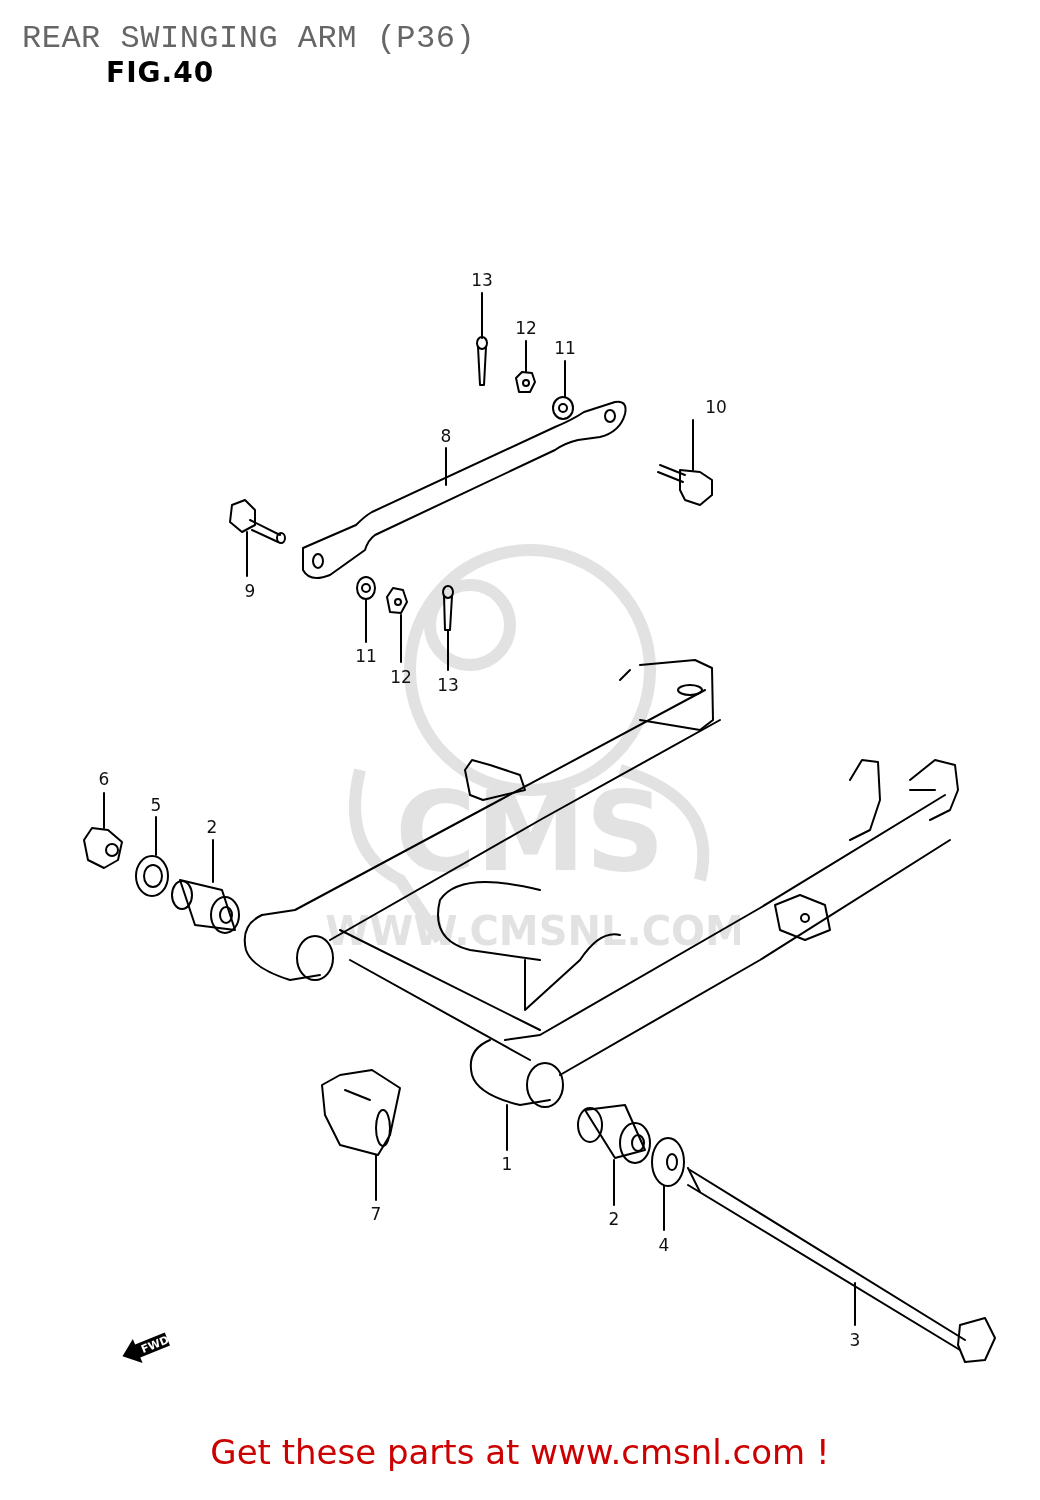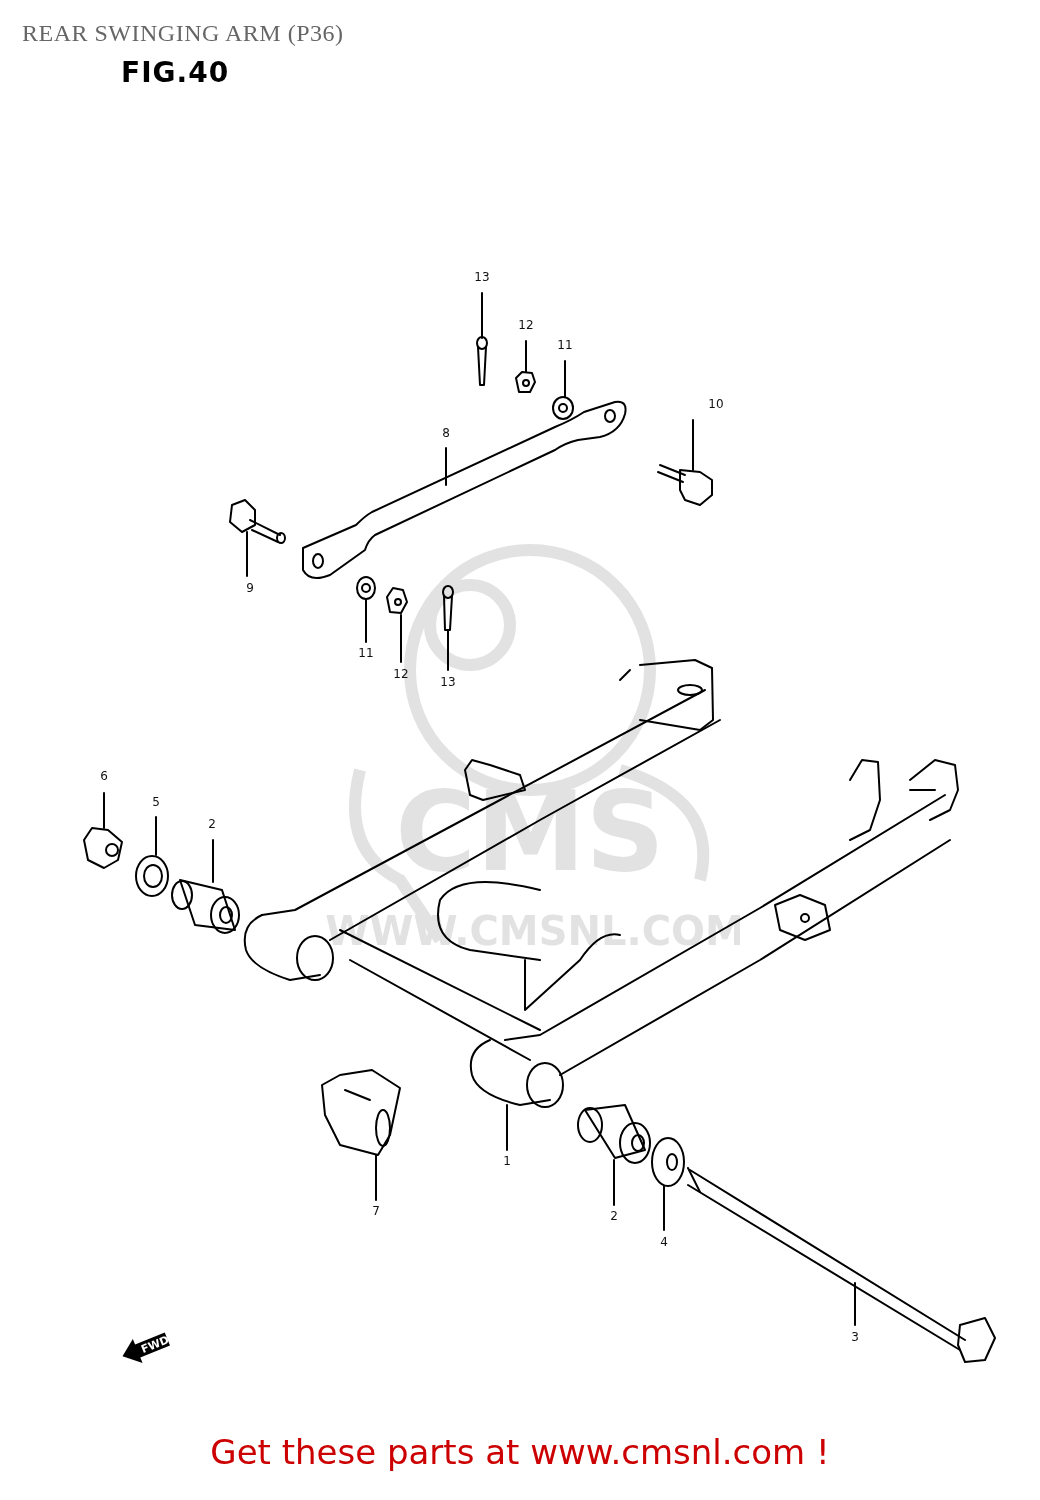--- a/index.html
+++ b/index.html
@@ -1,20 +1,20 @@
 <!DOCTYPE html>
 <html><head>
 <meta charset="utf-8">
 <style>
   html, body { margin: 0; padding: 0; background: #ffffff; }
   body { width: 1040px; height: 1500px; position: relative; overflow: hidden; font-family: "DejaVu Sans", sans-serif; }
-  .page-title { position: absolute; left: 22px; top: 20px; font-size: 24px; color: #666666; letter-spacing: 0.5px; font-family: Liberation Serif, serif; }
-  .fig-label { position: absolute; left: 121px; top: 56px; font-size: 28px; font-weight: bold; color: #000; font-family: "DejaVu Sans", sans-serif; letter-spacing: 1px; }
+  .page-title { position: absolute; left: 22px; top: 20px; font-size: 32px; color: #666666; letter-spacing: 0.5px; font-family: Liberation Mono, monospace; }
+  .fig-label { position: absolute; left: 106px; top: 56px; font-size: 28px; font-weight: bold; color: #000; font-family: "DejaVu Sans", sans-serif; letter-spacing: 1px; }
   .diagram { position: absolute; left: 0; top: 0; width: 1040px; height: 1500px; }
-  .callout { position: absolute; font-size: 12px; color: #111; font-family: "DejaVu Sans", sans-serif; transform: translateX(-50%); }
+  .callout { position: absolute; font-size: 17px; color: #111; font-family: "DejaVu Sans", sans-serif; transform: translateX(-50%); }
   .footer-link { position: absolute; left: 0; width: 1040px; top: 1432px; text-align: center; font-size: 34px; color: #cc0000; font-family: "DejaVu Sans", sans-serif; text-decoration: none; }
   .watermark { position: absolute; left: 320px; top: 520px; width: 420px; height: 460px; }
 </style>
 </head>
 <body>
 
 <div class="page-title">REAR SWINGING ARM (P36)</div>
 <div class="fig-label">FIG.40</div>
 
 <svg class="watermark" viewBox="0 0 420 460">

